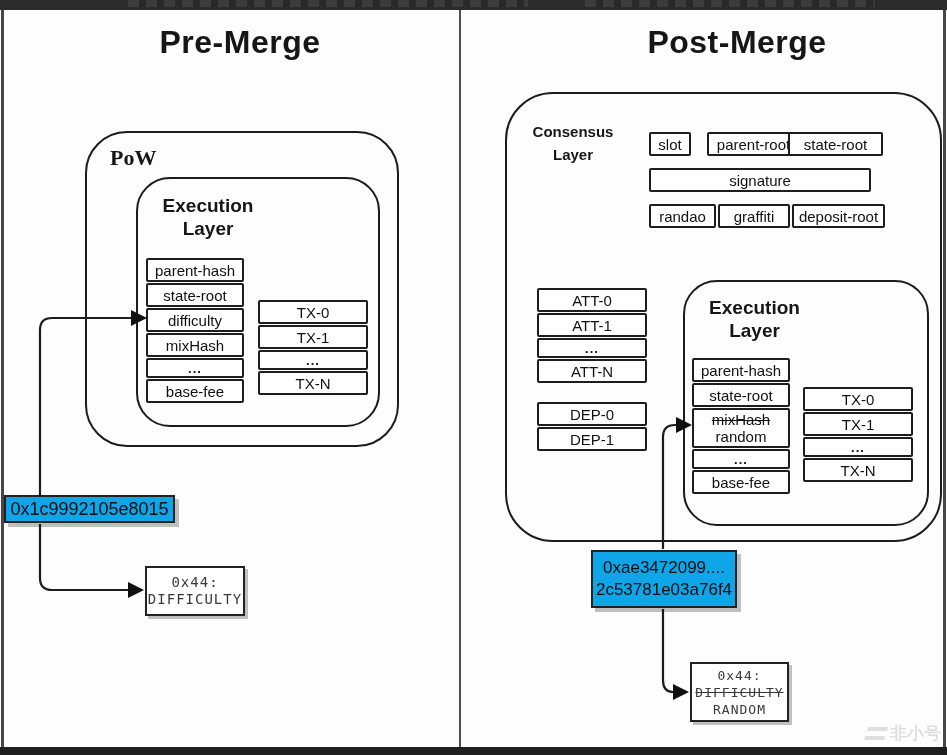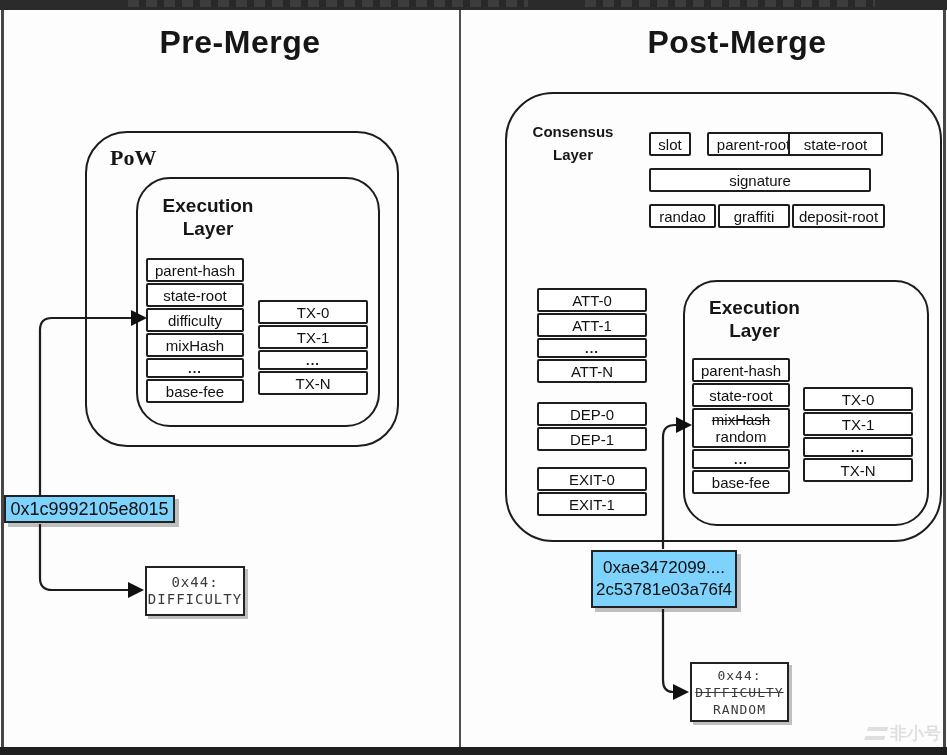--- a/index.html
+++ b/index.html
@@ -25,21 +25,21 @@
 
   .stack{position:absolute;display:flex;flex-direction:column;gap:1px;}
   .cell{box-sizing:border-box;background:#fff;border:2px solid #1d1d1d;border-radius:2px;
     display:flex;flex-direction:column;align-items:center;justify-content:center;
     font-size:15px;line-height:17px;height:24px;color:#111;}
   .cell.abs{position:absolute;}
   .cell.tall{height:40px;}
   .cell.small{height:20px;font-size:13px;font-weight:bold;letter-spacing:1px;}
   .strike{text-decoration:line-through;}
 
-  .hexbox{position:absolute;box-sizing:border-box;background:#7dd3fc;border:2px solid #222;
+  .hexbox{position:absolute;box-sizing:border-box;background:#0ea5e9;border:2px solid #222;
     display:flex;align-items:center;justify-content:center;text-align:center;
     font-size:18px;color:#0e0e0e;white-space:pre-line;line-height:22px;
     box-shadow:4px 4px 0 rgba(140,140,140,.55);}
   .opbox{position:absolute;box-sizing:border-box;background:#fff;border:2px solid #222;
     display:flex;flex-direction:column;align-items:center;justify-content:center;
     font-family:"DejaVu Sans Mono",monospace;font-size:13px;line-height:17px;
     color:#3a3a3a;letter-spacing:1px;box-shadow:3px 3px 0 rgba(130,130,130,.5);}
 
   .arrows{position:absolute;left:0;top:0;pointer-events:none;}
   .arrows path{fill:none;stroke:#1c1c1c;stroke-width:2.2;}
@@ -118,24 +118,20 @@
     <div class="cell">ATT-1</div>
     <div class="cell small">...</div>
     <div class="cell">ATT-N</div>
   </div>
 
   <div class="stack" style="left:537px;top:402px;width:110px;">
     <div class="cell">DEP-0</div>
     <div class="cell">DEP-1</div>
   </div>
 
-  <div class="stack" style="left:537px;top:467px;width:110px;">
-    <div class="cell">EXIT-0</div>
-    <div class="cell">EXIT-1</div>
-  </div>
 
   <div class="rbox inner" style="left:683px;top:280px;width:242px;height:242px;"></div>
   <div class="blabel" style="left:697px;top:296px;width:115px;font-size:19px;">Execution
 Layer</div>
 
   <div class="stack" style="left:692px;top:358px;width:98px;">
     <div class="cell">parent-hash</div>
     <div class="cell">state-root</div>
     <div class="cell tall">
       <span class="strike">mixHash</span>

